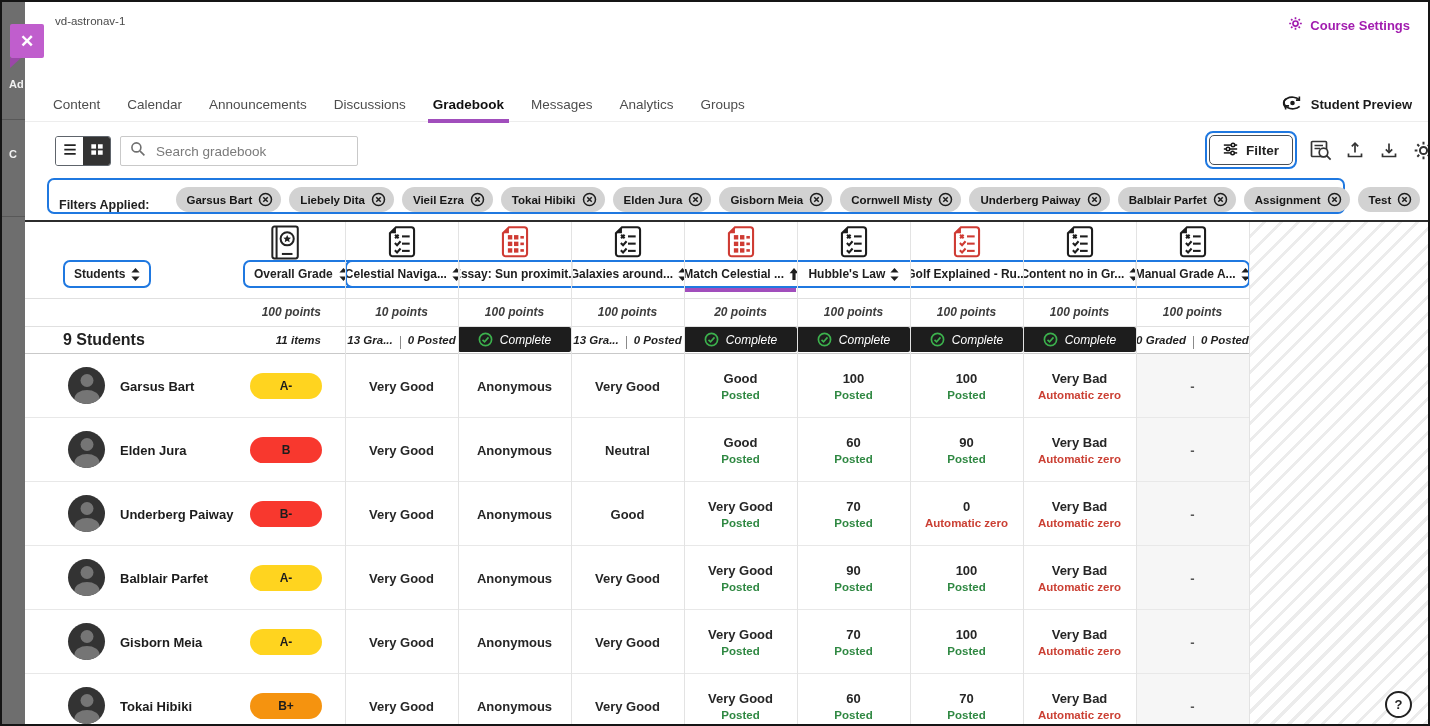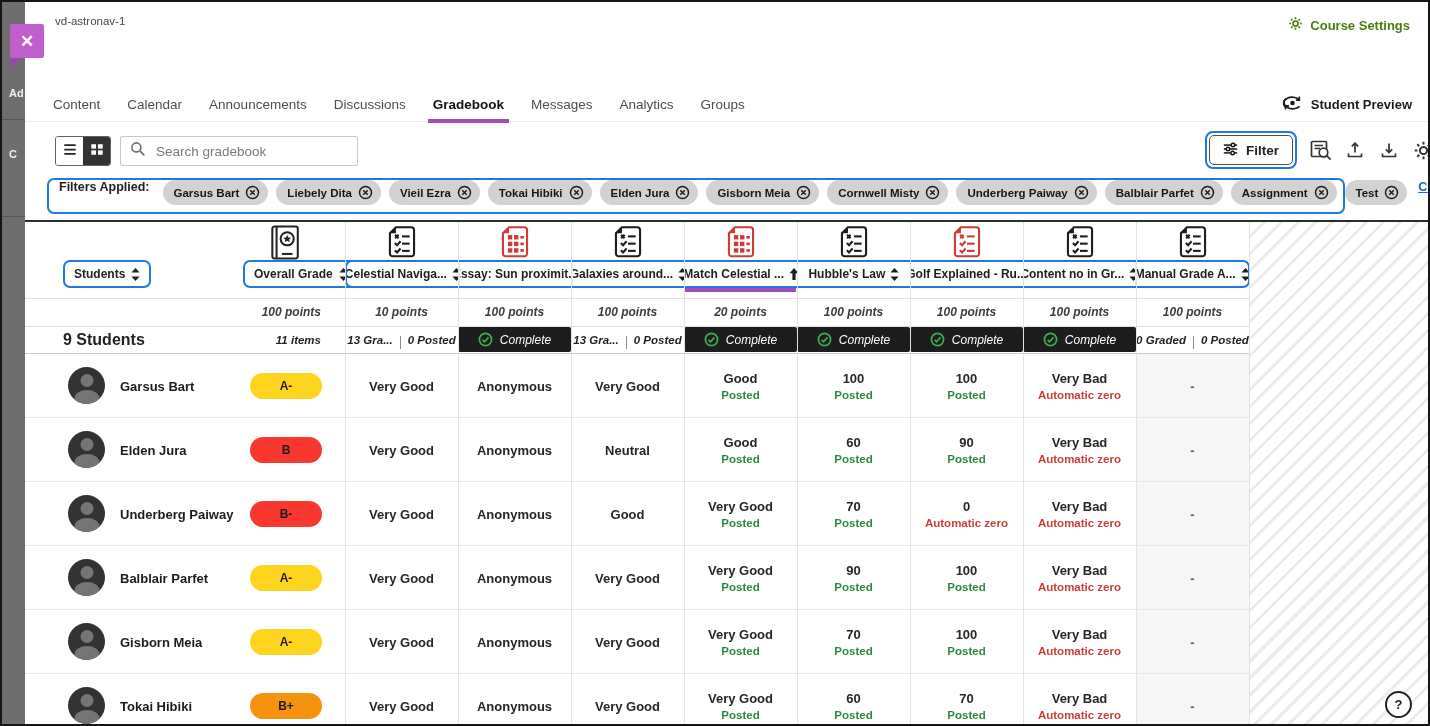--- a/index.html
+++ b/index.html
@@ -1,36 +1,36 @@
 <!DOCTYPE html>
 <html><head>
 <meta charset="utf-8">
 <style>
   html,body{margin:0;padding:0;background:#fff;}
   .stage{position:relative;width:1430px;height:726px;box-sizing:border-box;border:2px solid #151515;
          background:#fff;font-family:"Liberation Sans",sans-serif;color:#222;overflow:hidden;}
   
   .strip{position:absolute;left:0;top:0;bottom:0;width:23px;background:#6e6e6e;border-right:1px solid #9a9a9a;}
   .strip .frag{position:absolute;left:7px;color:#f2f2f2;font-size:11px;font-weight:700;}
-  .strip .f1{top:85px}.strip .f2{top:146px}
+  .strip .f1{top:76px}.strip .f2{top:146px}
   .strip-line{position:absolute;left:0;right:0;height:1px;background:#585858;}
   .sl1{top:117px}.sl2{top:214px}
   
   .ribbon{position:absolute;left:8px;top:22px;width:34px;height:34px;background:#c05ecd;color:#fff;
           display:flex;align-items:center;justify-content:center;font-size:17px;font-weight:700;z-index:40;
           border-radius:2px;cursor:pointer;}
   .ribbon:after{content:"";position:absolute;left:0;top:34px;width:0;height:0;
           border-left:11px solid #9b48a8;border-bottom:10px solid transparent;}
   .panel{position:absolute;left:23px;top:0;right:0;bottom:0;background:#fff;}
   
   .crumb{position:absolute;left:30px;top:13px;font-size:11.5px;color:#4a4a4a;}
   .title{position:absolute;left:28px;top:28px;margin:0;font-family:"DejaVu Serif","Liberation Serif",serif;
          font-weight:400;font-size:28px;color:#1e1e1e;white-space:nowrap;}
   .course-settings{position:absolute;right:18px;top:14px;display:flex;align-items:center;gap:7px;
-         font-size:13px;font-weight:600;color:#4d7c0f;cursor:pointer;}
+         font-size:13px;font-weight:600;color:#a21caf;cursor:pointer;}
   
   .nav{position:absolute;left:0;right:0;top:86px;height:33px;border-bottom:1px solid #ededed;}
   #tabs{display:flex;gap:27px;padding-left:28px;height:33px;align-items:center;}
   .tab{font-size:13.5px;color:#4d4d4d;position:relative;height:33px;display:flex;align-items:center;cursor:pointer;white-space:nowrap;}
   .tab.active{font-weight:700;color:#101010;}
   .tab.active:after{content:"";position:absolute;left:-5px;right:-5px;bottom:-2px;height:4px;background:#a14ebc;}
   .preview{position:absolute;right:16px;top:0;height:33px;display:flex;align-items:center;gap:8px;
          font-size:13px;font-weight:600;color:#1b1b1b;cursor:pointer;}
   
   .toggle{position:absolute;left:30px;top:134px;display:flex;border:1px solid #5e646b;border-radius:3px;overflow:hidden;}
@@ -40,21 +40,21 @@
          display:flex;align-items:center;gap:8px;padding:0 9px;box-sizing:border-box;}
   .search input{border:none;outline:none;flex:1;font-size:13.5px;font-family:inherit;color:#333;background:transparent;}
   .search input::placeholder{color:#7a7a7a;}
   .filter-wrap{position:absolute;left:1180px;top:129px;border:2px solid #1f78e0;border-radius:8px;padding:2px;background:#fff;}
   .filter-btn{border:1px solid #4a4f55;border-radius:5px;height:30px;min-width:84px;display:flex;align-items:center;
          justify-content:center;gap:8px;font-size:13.5px;font-weight:600;background:#fff;cursor:pointer;padding:0 10px;box-sizing:border-box;}
   #tb-icons{position:absolute;left:1284px;top:135px;display:flex;gap:10px;align-items:center;color:#333;}
   .tbi{width:24px;height:26px;display:flex;align-items:center;justify-content:center;cursor:pointer;}
   
   .filters{position:absolute;left:22px;top:176px;width:1298px;height:36px;border:2px solid #1f78e0;border-radius:7px;
-         display:flex;align-items:flex-start;gap:11px;padding:0 10px;box-sizing:border-box;background:#fff;}
+         display:flex;align-items:flex-end;gap:24px;padding:0 10px;box-sizing:border-box;background:#fff;}
   .filters-label{font-size:12.5px;font-weight:700;white-space:nowrap;margin-right:2px;}
   .chip{background:#d2d2d2;border-radius:14px;height:25px;display:flex;align-items:center;gap:6px;
          padding:0 8px 0 11px;font-size:11.5px;font-weight:600;color:#161616;white-space:nowrap;cursor:pointer;}
   .chip-x{display:flex;align-items:center;}
   .clear-link{color:#1664d8;text-decoration:underline;font-size:12.5px;font-weight:600;white-space:nowrap;cursor:pointer;}
   
   #grid{position:absolute;left:0;top:218px;right:0;bottom:0;}
   .grid-topline{position:absolute;left:0;top:0;width:1403px;height:2px;background:#2c2c2c;}
   .hatch{position:absolute;left:1225px;top:2px;right:0;bottom:0;
          background:repeating-linear-gradient(135deg,#fff 0 9px,#ececec 9px 12px);}

